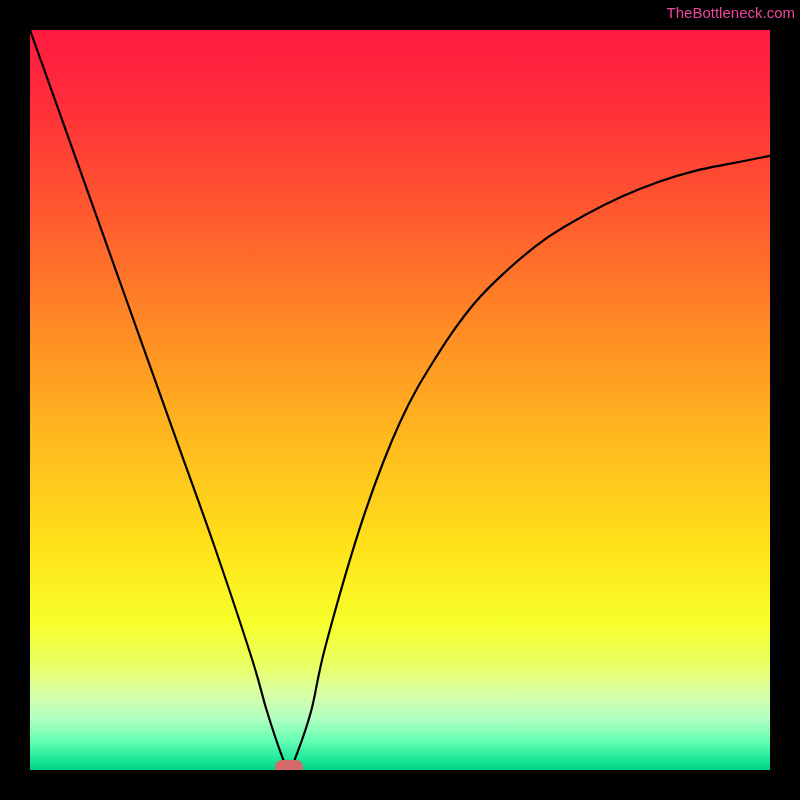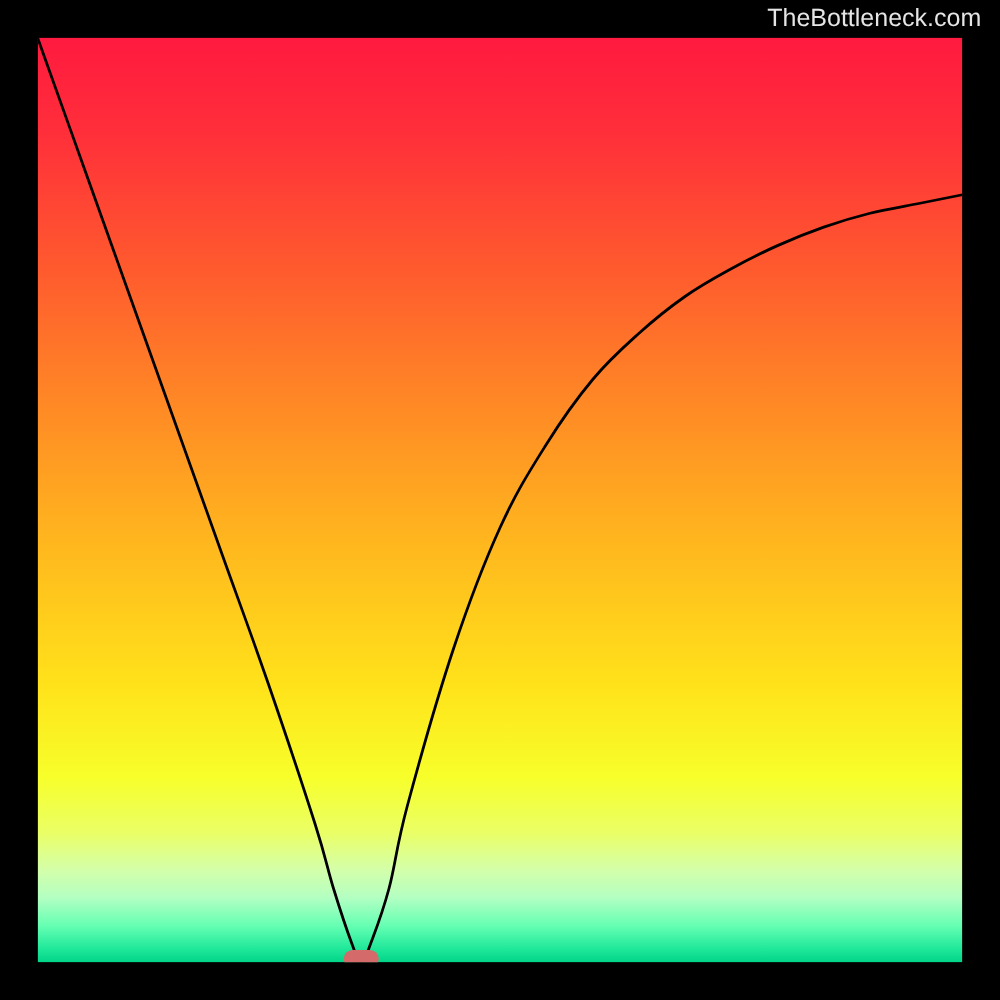--- a/index.html
+++ b/index.html
@@ -15,23 +15,23 @@
     position: absolute;
     left: 30px;
     top: 30px;
     width: 740px;
     height: 740px;
     overflow: hidden;
   }
   .attribution {
     position: absolute;
     top: 4px;
-    right: 15px;
-    color: #e5e5e5;
-    font-size: 20px;
+    right: 5px;
+    color: #ec4899;
+    font-size: 15px;
     z-index: 10;
   }
   svg {
     display: block;
   }
 </style>
 </head>
 <body>
 
 <div class="attribution">TheBottleneck.com</div>

